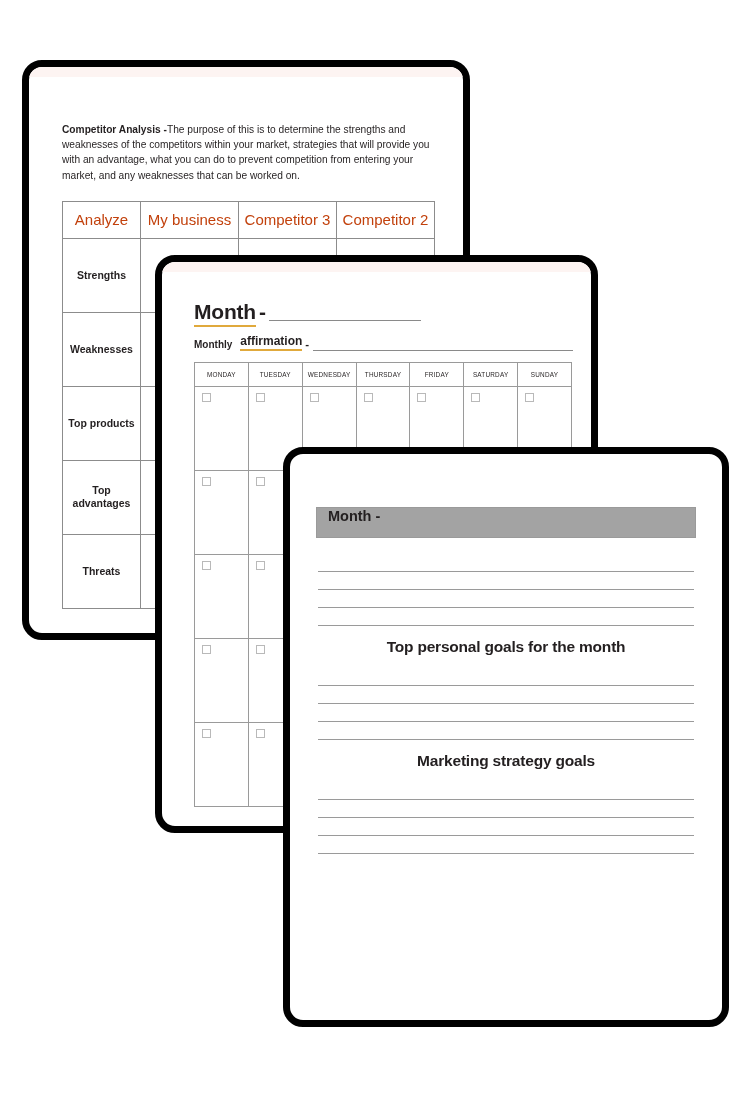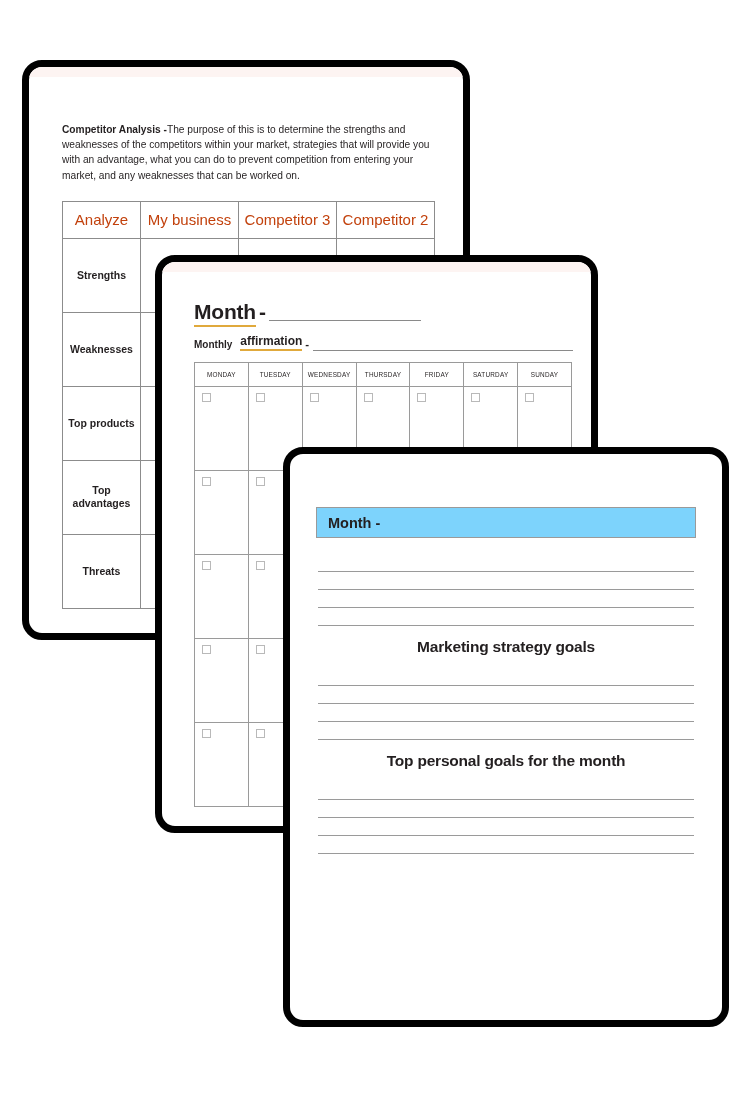--- a/index.html
+++ b/index.html
@@ -175,26 +175,26 @@
   
   #card-goals {
     left: 283px;
     top: 447px;
     width: 446px;
     height: 580px;
     z-index: 3;
   }
   .c3-inner { position: absolute; left: 26px; top: 53px; right: 26px; }
   .c3-monthbox {
-    background: #7dd3fc;
+    background: #a3a3a3;
     border: 1px solid #9a9a9a;
     box-sizing: border-box;
     height: 31px;
     display: flex;
-    align-items: center;
+    align-items: flex-start;
     padding-left: 11px;
     margin-bottom: 16px;
   }
   .c3-monthbox span {
     font-size: 14.5px;
     font-weight: 700;
     color: #231f20;
   }
   .c3-section { margin-bottom: 5px; }
   .c3-heading {
@@ -426,28 +426,28 @@
       <span>Month -</span>
     </div>
     <div id="goal-sections">
         <div class="c3-section">
           <div class="c3-line"></div>
           <div class="c3-line"></div>
           <div class="c3-line"></div>
           <div class="c3-line"></div>
         </div>
         <div class="c3-section">
-          <div class="c3-heading">Marketing strategy goals</div>
+          <div class="c3-heading">Top personal goals for the month</div>
           <div class="c3-line"></div>
           <div class="c3-line"></div>
           <div class="c3-line"></div>
           <div class="c3-line"></div>
         </div>
         <div class="c3-section">
-          <div class="c3-heading">Top personal goals for the month</div>
+          <div class="c3-heading">Marketing strategy goals</div>
           <div class="c3-line"></div>
           <div class="c3-line"></div>
           <div class="c3-line"></div>
           <div class="c3-line"></div>
         </div>
       </div>
   </div>
 </div>
 
 </body></html>

